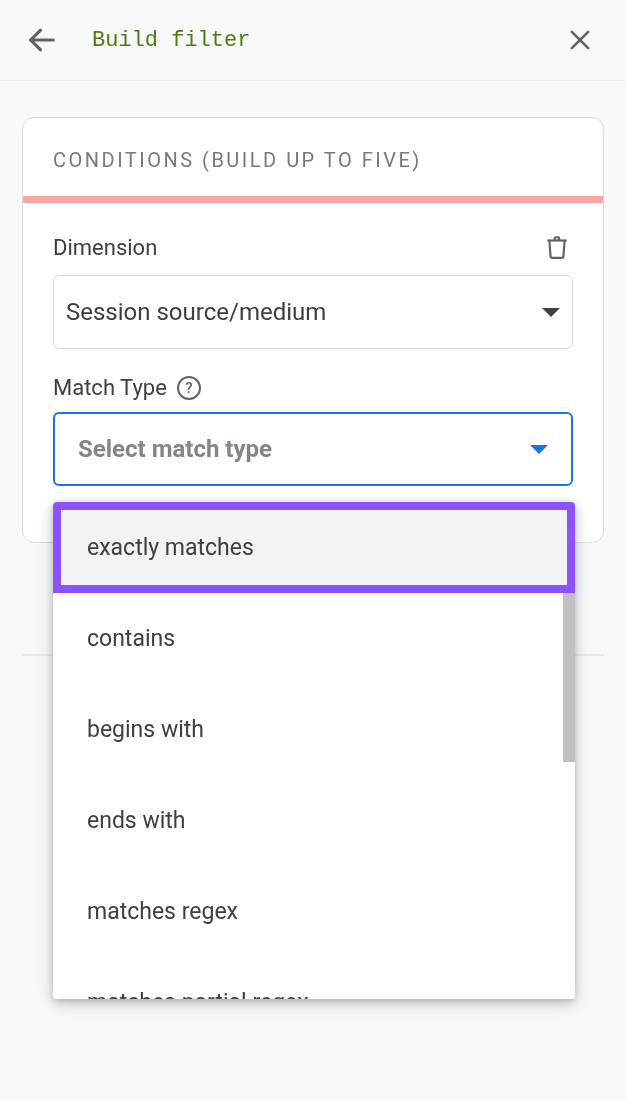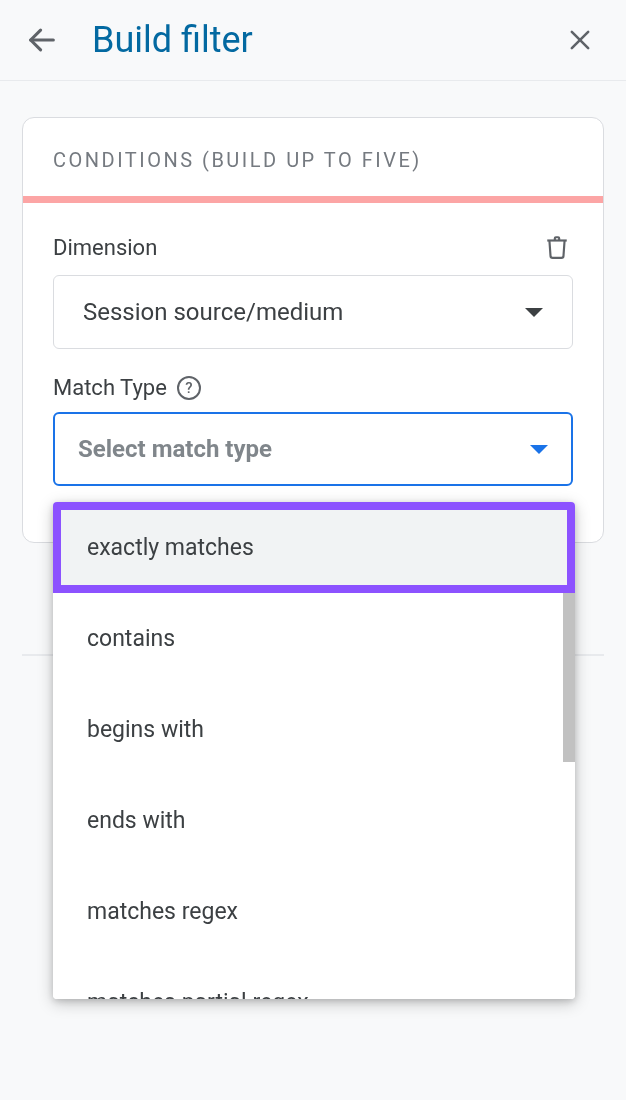--- a/index.html
+++ b/index.html
@@ -15,23 +15,24 @@
   .header {
     display: flex;
     align-items: center;
     padding: 18px 24px 18px 20px;
     background: #f8f9fa;
     border-bottom: 1px solid #e8eaed;
     gap: 28px;
   }
   .header .title {
     flex: 1;
-    font-size: 36px;
+    font-size: 22px;
     font-weight: 400;
-    color: #0369a1;
+    color: #4d7c0f;
+    font-family: Liberation Mono, monospace;
   }
   .icon-btn {
     width: 44px;
     height: 44px;
     display: flex;
     align-items: center;
     justify-content: center;
     border: none;
     background: transparent;
     cursor: pointer;
@@ -82,21 +83,21 @@
     align-items: center;
     justify-content: center;
     font-size: 15px;
     color: #5f6368;
     font-weight: 500;
   }
   .select {
     width: 100%;
     border: 1px solid #dadce0;
     border-radius: 6px;
-    padding: 22px 29px;
+    padding: 22px 12px;
     font-size: 24px;
     color: #3c4043;
     background: #fff;
     display: flex;
     align-items: center;
     justify-content: space-between;
     cursor: pointer;
     margin-bottom: 26px;
   }
   .select.focused {

